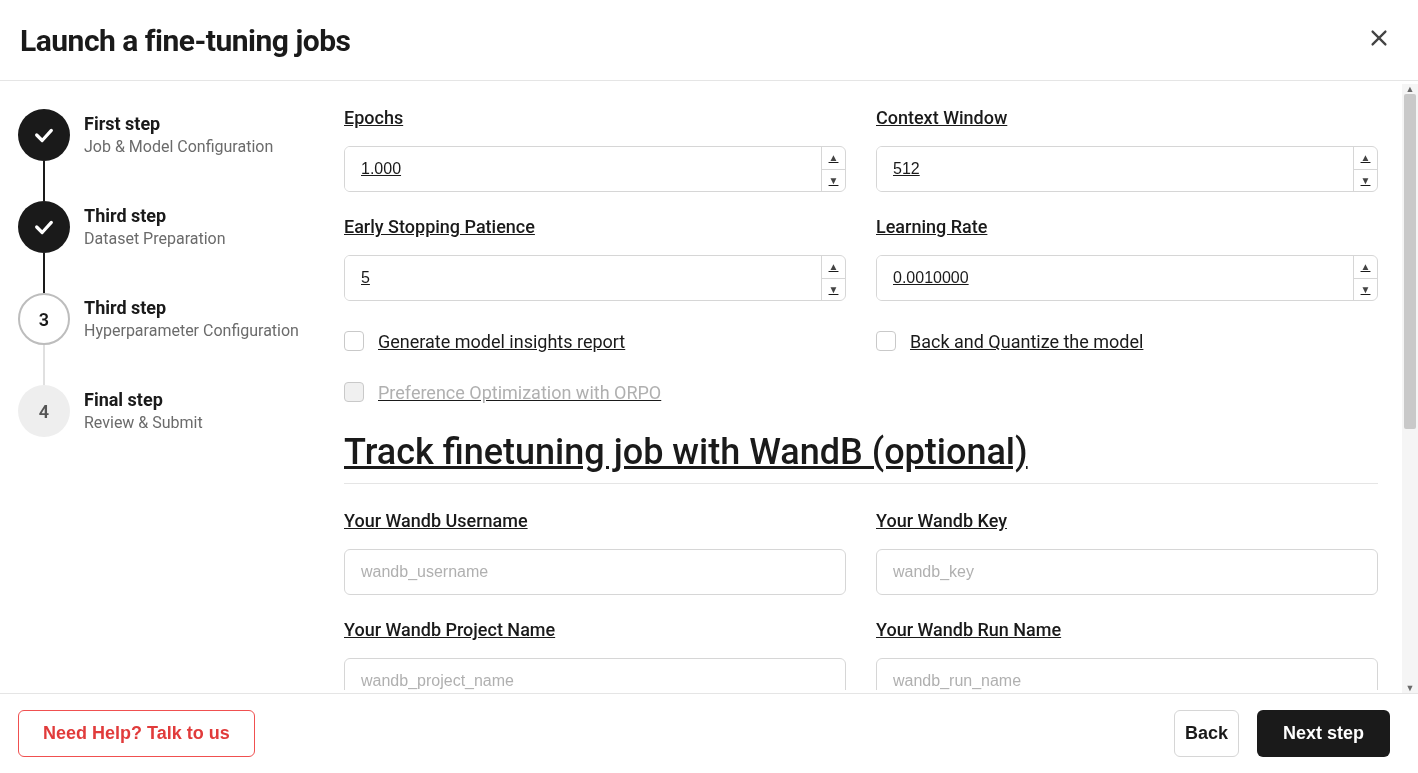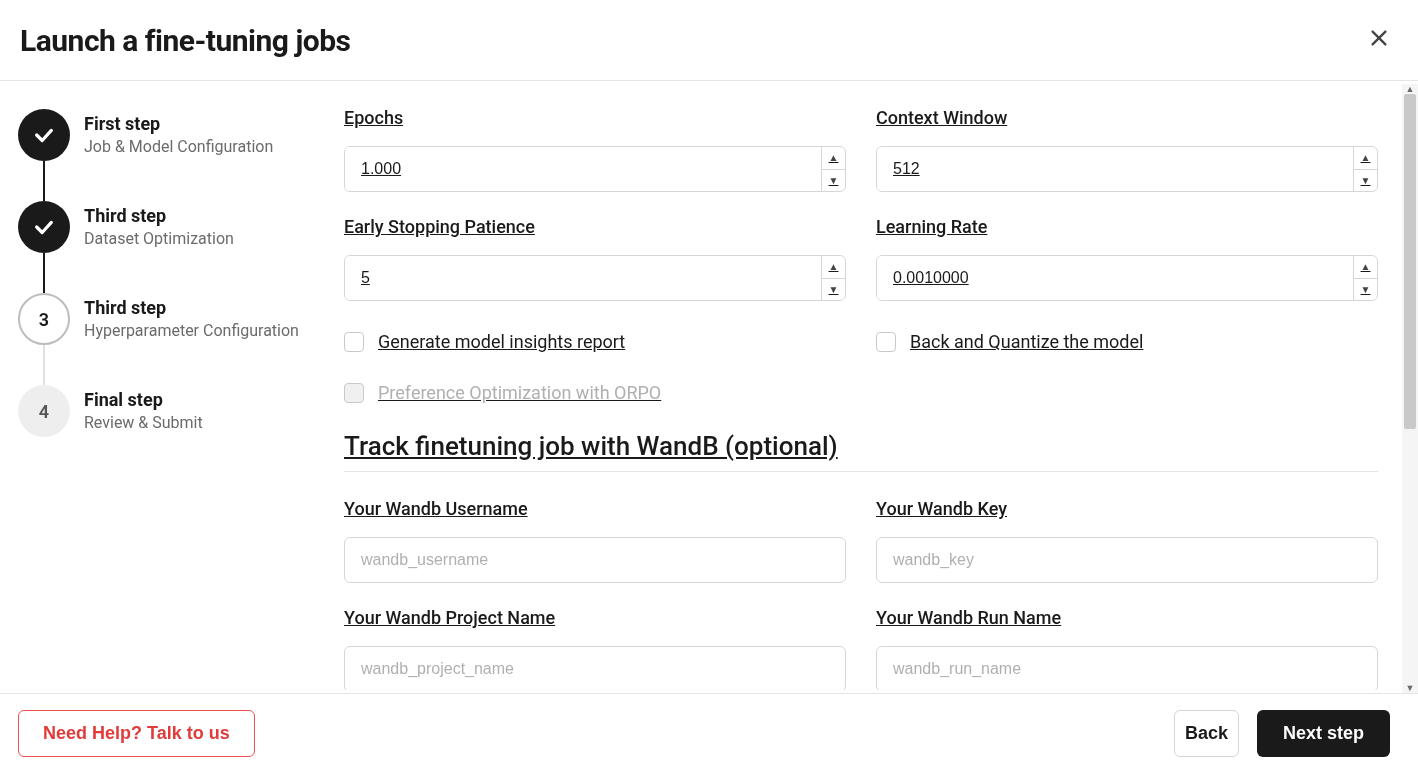--- a/index.html
+++ b/index.html
@@ -145,21 +145,21 @@
     align-items:center;
     justify-content:center;
     cursor:pointer;
     font-size:10px;
     color:#444;
     user-select:none;
   }
   .spin:first-child { border-bottom:1px solid #d6d6d6; }
   .check-row {
     display:flex;
-    align-items:flex-end;
+    align-items:flex-start;
     gap:14px;
     margin-top:6px;
   }
   .chk {
     width:20px;
     height:20px;
     border:1.5px solid #c9c9c9;
     border-radius:4px;
     cursor:pointer;
     flex-shrink:0;
@@ -169,21 +169,21 @@
     cursor:not-allowed;
   }
   .chk-label {
     font-size:18px;
     color:#1a1a1a;
   }
   .chk-label.disabled {
     color:#b0b0b0;
   }
   .section-title {
-    font-size: 26px;
+    font-size: 36px;
     font-weight: 500;
     color: #1a1a1a;
     margin-top: 28px;
     margin-bottom: 10px;
   }
   .divider {
     border: none;
     border-top: 1px solid #e5e5e5;
     margin-bottom: 26px;
   }
@@ -304,21 +304,21 @@
     <div class="connector"></div>
 
     <div class="step">
       <div class="step-circle done">
         <svg width="22" height="22" viewBox="0 0 24 24" fill="none" stroke="#fff" stroke-width="3.5" stroke-linecap="round" stroke-linejoin="round">
             <polyline points="4 12 10 18 20 7"></polyline>
           </svg>
       </div>
       <div class="step-text">
         <div class="step-title">Third step</div>
-        <div class="step-sub">Dataset Optimization</div>
+        <div class="step-sub">Dataset Preparation</div>
       </div>
     </div>
     <div class="connector"></div>
 
     <div class="step">
       <div class="step-circle active">3</div>
       <div class="step-text">
         <div class="step-title">Third step</div>
         <div class="step-sub">Hyperparameter Configuration</div>
       </div>

